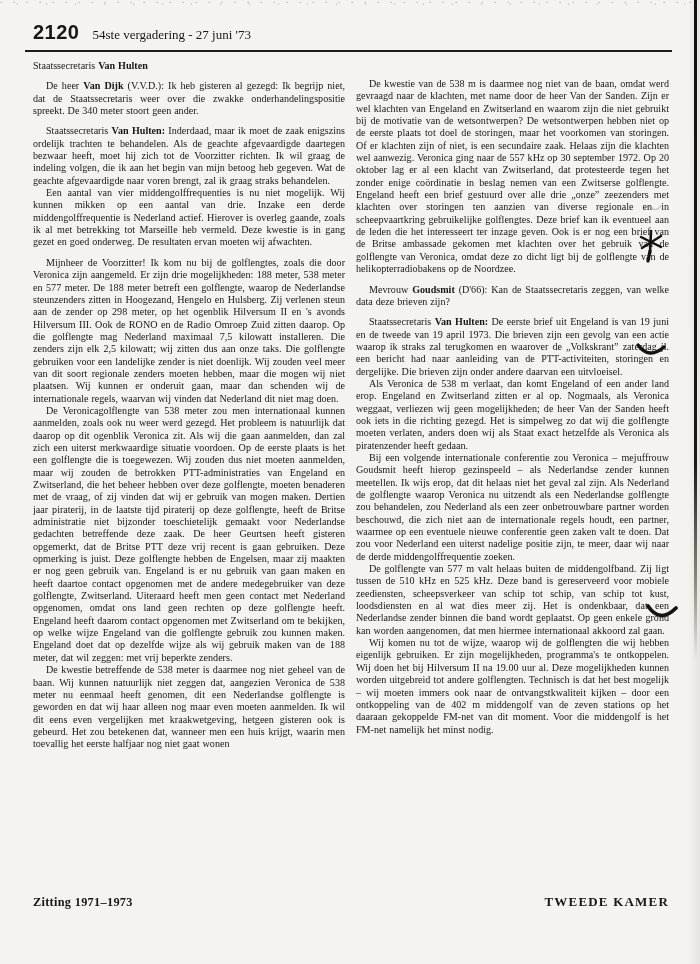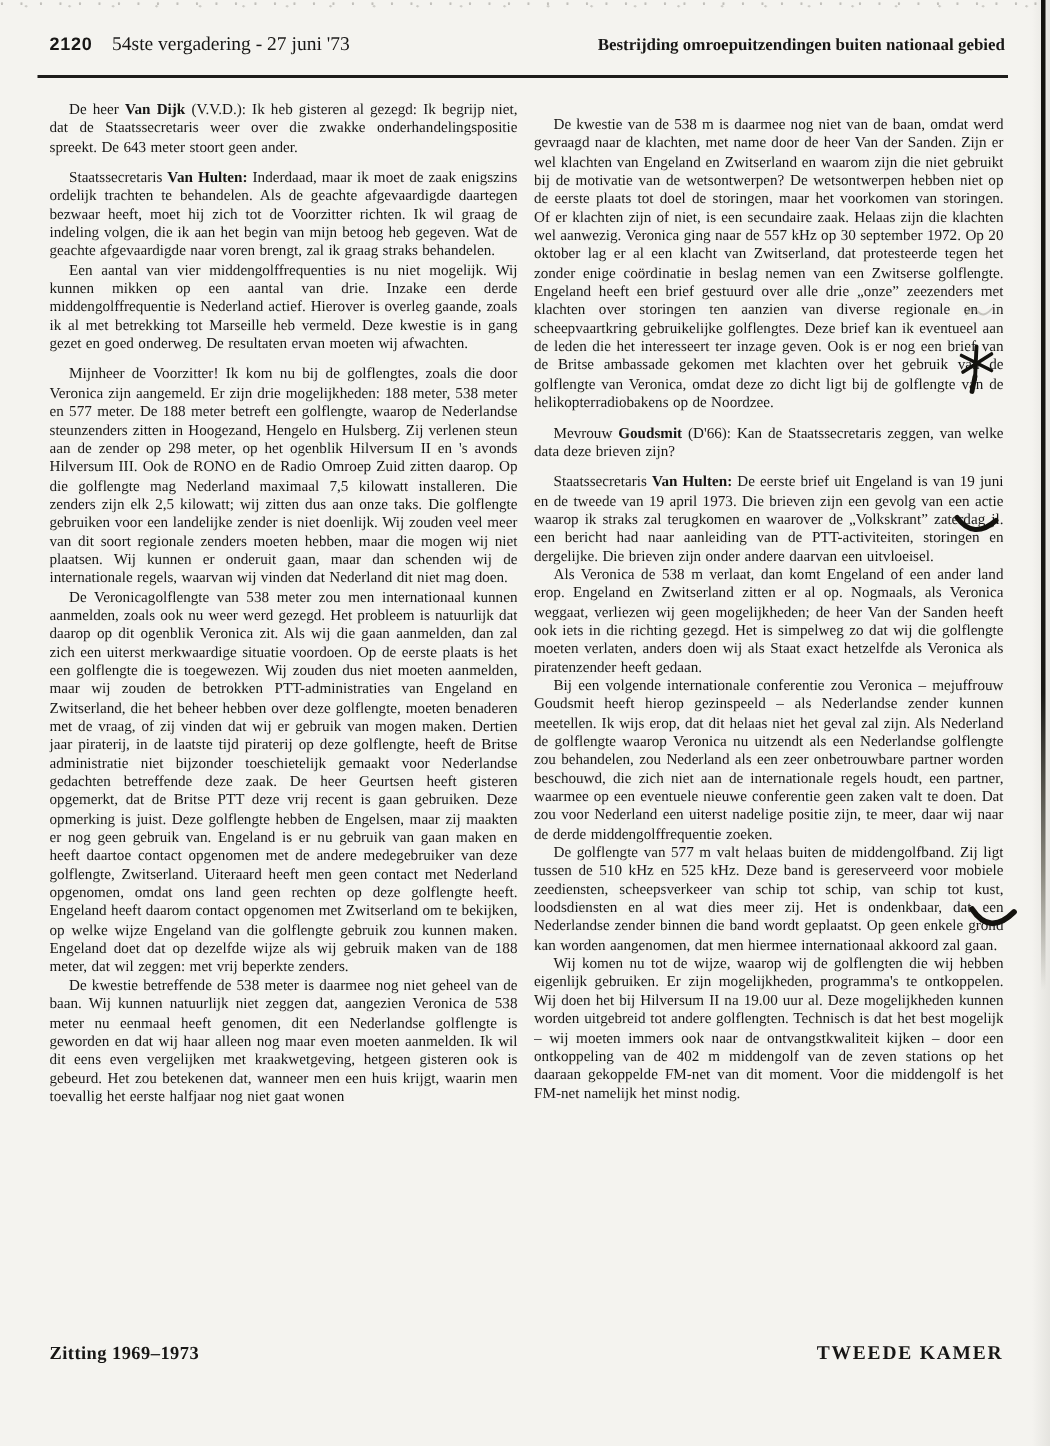--- a/index.html
+++ b/index.html
@@ -18,21 +18,21 @@
       radial-gradient(circle at 60% 70%, #aaa8a2 0 .6px, transparent 1px);
     background-size:13px 6px, 29px 6px;
     opacity:.55;
   }
   .page-header{
     position:absolute;top:21px;left:33px;right:30px;
     display:flex;align-items:baseline;
   }
   .page-number{
     font-family:"Liberation Sans","DejaVu Sans",sans-serif;
-    font-weight:bold;font-size:12px;letter-spacing:.5px;
+    font-weight:bold;font-size:20px;letter-spacing:.5px;
   }
   .session-info{
     font-size:13px;margin-left:13px;white-space:nowrap;
   }
   .header-subject{
     margin-left:auto;font-weight:bold;font-size:11.3px;white-space:nowrap;
   }
   .header-rule{
     position:absolute;top:50px;left:25px;width:647px;height:2px;
     background:#1d1c1a;
@@ -77,47 +77,47 @@
   }
 </style>
 </head>
 <body>
 
 <div class="scan-noise-top"></div>
 
 <div class="page-header">
   <span class="page-number">2120</span>
   <span class="session-info">54ste vergadering - 27 juni '73</span>
-  <span class="header-subject">Bestrijding omroepuitzendingen buiten nationaal gebied</span>
 </div>
 
 <div class="header-rule"></div>
 
 <div class="columns">
   <div class="col col-left">
-      <p class="para indent gap"><span>De heer </span><span class="bold">Van Dijk</span><span> (V.V.D.): Ik heb gisteren al gezegd: Ik begrijp niet, dat de Staatssecretaris weer over die zwakke onderhandelingspositie spreekt. De 643 meter stoort geen ander.</span></p>
+      <p class="para"><span>Staatssecretaris </span><span class="bold">Van Hulten</span></p>
+      <p class="para indent gap"><span>De heer </span><span class="bold">Van Dijk</span><span> (V.V.D.): Ik heb gisteren al gezegd: Ik begrijp niet, dat de Staatssecretaris weer over die zwakke onderhandelingspositie spreekt. De 340 meter stoort geen ander.</span></p>
       <p class="para indent gap"><span>Staatssecretaris </span><span class="bold">Van Hulten:</span><span> Inderdaad, maar ik moet de zaak enigszins ordelijk trachten te behandelen. Als de geachte afgevaardigde daartegen bezwaar heeft, moet hij zich tot de Voorzitter richten. Ik wil graag de indeling volgen, die ik aan het begin van mijn betoog heb gegeven. Wat de geachte afgevaardigde naar voren brengt, zal ik graag straks behandelen.</span></p>
       <p class="para indent"><span>Een aantal van vier middengolffrequenties is nu niet mogelijk. Wij kunnen mikken op een aantal van drie. Inzake een derde middengolffrequentie is Nederland actief. Hierover is overleg gaande, zoals ik al met betrekking tot Marseille heb vermeld. Deze kwestie is in gang gezet en goed onderweg. De resultaten ervan moeten wij afwachten.</span></p>
       <p class="para indent gap"><span>Mijnheer de Voorzitter! Ik kom nu bij de golflengtes, zoals die door Veronica zijn aangemeld. Er zijn drie mogelijkheden: 188 meter, 538 meter en 577 meter. De 188 meter betreft een golflengte, waarop de Nederlandse steunzenders zitten in Hoogezand, Hengelo en Hulsberg. Zij verlenen steun aan de zender op 298 meter, op het ogenblik Hilversum II en 's avonds Hilversum III. Ook de RONO en de Radio Omroep Zuid zitten daarop. Op die golflengte mag Nederland maximaal 7,5 kilowatt installeren. Die zenders zijn elk 2,5 kilowatt; wij zitten dus aan onze taks. Die golflengte gebruiken voor een landelijke zender is niet doenlijk. Wij zouden veel meer van dit soort regionale zenders moeten hebben, maar die mogen wij niet plaatsen. Wij kunnen er onderuit gaan, maar dan schenden wij de internationale regels, waarvan wij vinden dat Nederland dit niet mag doen.</span></p>
       <p class="para indent"><span>De Veronicagolflengte van 538 meter zou men internationaal kunnen aanmelden, zoals ook nu weer werd gezegd. Het probleem is natuurlijk dat daarop op dit ogenblik Veronica zit. Als wij die gaan aanmelden, dan zal zich een uiterst merkwaardige situatie voordoen. Op de eerste plaats is het een golflengte die is toegewezen. Wij zouden dus niet moeten aanmelden, maar wij zouden de betrokken PTT-administraties van Engeland en Zwitserland, die het beheer hebben over deze golflengte, moeten benaderen met de vraag, of zij vinden dat wij er gebruik van mogen maken. Dertien jaar piraterij, in de laatste tijd piraterij op deze golflengte, heeft de Britse administratie niet bijzonder toeschietelijk gemaakt voor Nederlandse gedachten betreffende deze zaak. De heer Geurtsen heeft gisteren opgemerkt, dat de Britse PTT deze vrij recent is gaan gebruiken. Deze opmerking is juist. Deze golflengte hebben de Engelsen, maar zij maakten er nog geen gebruik van. Engeland is er nu gebruik van gaan maken en heeft daartoe contact opgenomen met de andere medegebruiker van deze golflengte, Zwitserland. Uiteraard heeft men geen contact met Nederland opgenomen, omdat ons land geen rechten op deze golflengte heeft. Engeland heeft daarom contact opgenomen met Zwitserland om te bekijken, op welke wijze Engeland van die golflengte gebruik zou kunnen maken. Engeland doet dat op dezelfde wijze als wij gebruik maken van de 188 meter, dat wil zeggen: met vrij beperkte zenders.</span></p>
       <p class="para indent"><span>De kwestie betreffende de 538 meter is daarmee nog niet geheel van de baan. Wij kunnen natuurlijk niet zeggen dat, aangezien Veronica de 538 meter nu eenmaal heeft genomen, dit een Nederlandse golflengte is geworden en dat wij haar alleen nog maar even moeten aanmelden. Ik wil dit eens even vergelijken met kraakwetgeving, hetgeen gisteren ook is gebeurd. Het zou betekenen dat, wanneer men een huis krijgt, waarin men toevallig het eerste halfjaar nog niet gaat wonen</span></p>
     </div>
   <div class="col col-right">
       <p class="para indent"><span>De kwestie van de 538 m is daarmee nog niet van de baan, omdat werd gevraagd naar de klachten, met name door de heer Van der Sanden. Zijn er wel klachten van Engeland en Zwitserland en waarom zijn die niet gebruikt bij de motivatie van de wetsontwerpen? De wetsontwerpen hebben niet op de eerste plaats tot doel de storingen, maar het voorkomen van storingen. Of er klachten zijn of niet, is een secundaire zaak. Helaas zijn die klachten wel aanwezig. Veronica ging naar de 557 kHz op 30 september 1972. Op 20 oktober lag er al een klacht van Zwitserland, dat protesteerde tegen het zonder enige coördinatie in beslag nemen van een Zwitserse golflengte. Engeland heeft een brief gestuurd over alle drie „onze” zeezenders met klachten over storingen ten aanzien van diverse regionale en in scheepvaartkring gebruikelijke golflengtes. Deze brief kan ik eventueel aan de leden die het interesseert ter inzage geven. Ook is er nog een brief van de Britse ambassade gekomen met klachten over het gebruik van de golflengte van Veronica, omdat deze zo dicht ligt bij de golflengte van de helikopterradiobakens op de Noordzee.</span></p>
       <p class="para indent gap"><span>Mevrouw </span><span class="bold">Goudsmit</span><span> (D'66): Kan de Staatssecretaris zeggen, van welke data deze brieven zijn?</span></p>
       <p class="para indent gap"><span>Staatssecretaris </span><span class="bold">Van Hulten:</span><span> De eerste brief uit Engeland is van 19 juni en de tweede van 19 april 1973. Die brieven zijn een gevolg van een actie waarop ik straks zal terugkomen en waarover de „Volkskrant” zaterdag jl. een bericht had naar aanleiding van de PTT-activiteiten, storingen en dergelijke. Die brieven zijn onder andere daarvan een uitvloeisel.</span></p>
       <p class="para indent"><span>Als Veronica de 538 m verlaat, dan komt Engeland of een ander land erop. Engeland en Zwitserland zitten er al op. Nogmaals, als Veronica weggaat, verliezen wij geen mogelijkheden; de heer Van der Sanden heeft ook iets in die richting gezegd. Het is simpelweg zo dat wij die golflengte moeten verlaten, anders doen wij als Staat exact hetzelfde als Veronica als piratenzender heeft gedaan.</span></p>
       <p class="para indent"><span>Bij een volgende internationale conferentie zou Veronica – mejuffrouw Goudsmit heeft hierop gezinspeeld – als Nederlandse zender kunnen meetellen. Ik wijs erop, dat dit helaas niet het geval zal zijn. Als Nederland de golflengte waarop Veronica nu uitzendt als een Nederlandse golflengte zou behandelen, zou Nederland als een zeer onbetrouwbare partner worden beschouwd, die zich niet aan de internationale regels houdt, een partner, waarmee op een eventuele nieuwe conferentie geen zaken valt te doen. Dat zou voor Nederland een uiterst nadelige positie zijn, te meer, daar wij naar de derde middengolffrequentie zoeken.</span></p>
       <p class="para indent"><span>De golflengte van 577 m valt helaas buiten de middengolfband. Zij ligt tussen de 510 kHz en 525 kHz. Deze band is gereserveerd voor mobiele zeediensten, scheepsverkeer van schip tot schip, van schip tot kust, loodsdiensten en al wat dies meer zij. Het is ondenkbaar, dat een Nederlandse zender binnen die band wordt geplaatst. Op geen enkele grond kan worden aangenomen, dat men hiermee internationaal akkoord zal gaan.</span></p>
       <p class="para indent"><span>Wij komen nu tot de wijze, waarop wij de golflengten die wij hebben eigenlijk gebruiken. Er zijn mogelijkheden, programma's te ontkoppelen. Wij doen het bij Hilversum II na 19.00 uur al. Deze mogelijkheden kunnen worden uitgebreid tot andere golflengten. Technisch is dat het best mogelijk – wij moeten immers ook naar de ontvangstkwaliteit kijken – door een ontkoppeling van de 402 m middengolf van de zeven stations op het daaraan gekoppelde FM-net van dit moment. Voor die middengolf is het FM-net namelijk het minst nodig.</span></p>
     </div>
 </div>
 
 <div class="page-footer">
-  <span class="footer-left">Zitting 1969–1973</span>
+  <span class="footer-left">Zitting 1971–1973</span>
   <span class="footer-right">TWEEDE KAMER</span>
 </div>
 
 <svg class="margin-mark pencil-squiggle" width="26" height="18" viewBox="0 0 26 18">
   <path d="M3,12 Q7,6 11,10 T20,8" fill="none" stroke="#8e8c85" stroke-width="1.3" stroke-linecap="round"></path>
 </svg>
 
 <svg class="margin-mark asterisk-mark" width="28" height="40" viewBox="0 0 28 40">
   <path d="M14,4 L13,26" stroke="#14130f" stroke-width="2.6" stroke-linecap="round" fill="none"></path>
   <path d="M4,10 L24,20" stroke="#14130f" stroke-width="2.4" stroke-linecap="round" fill="none"></path>

